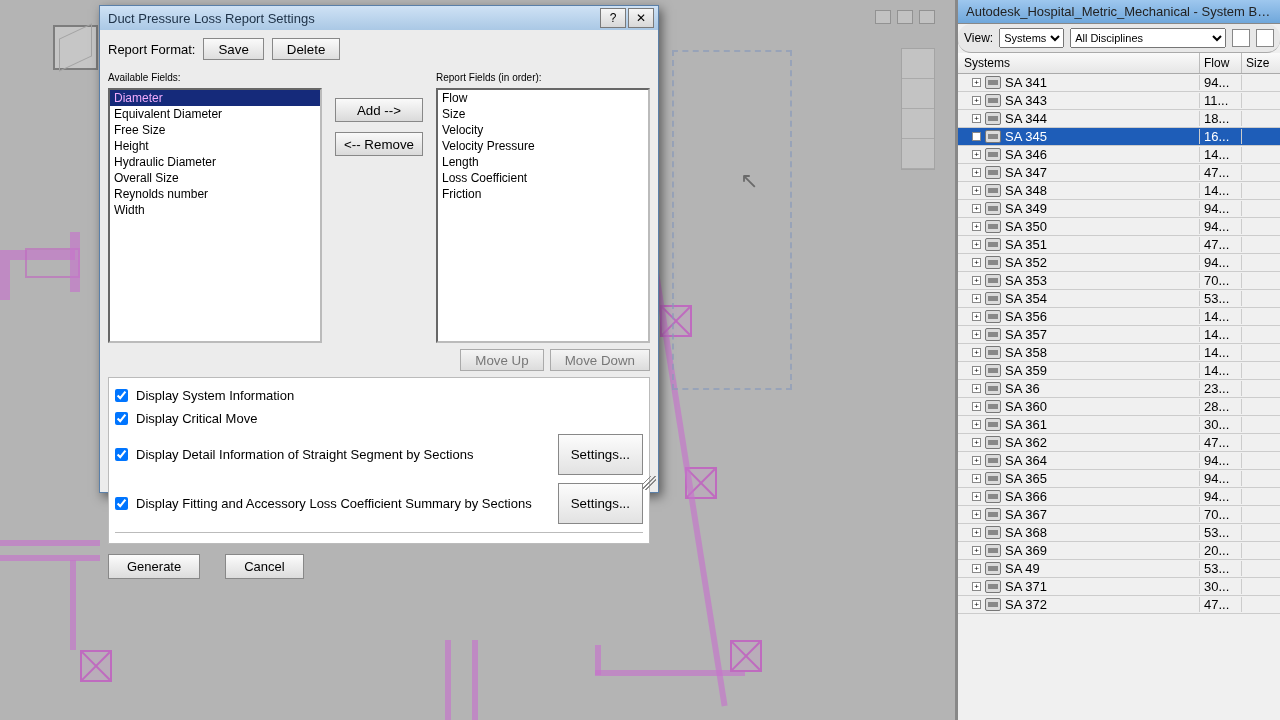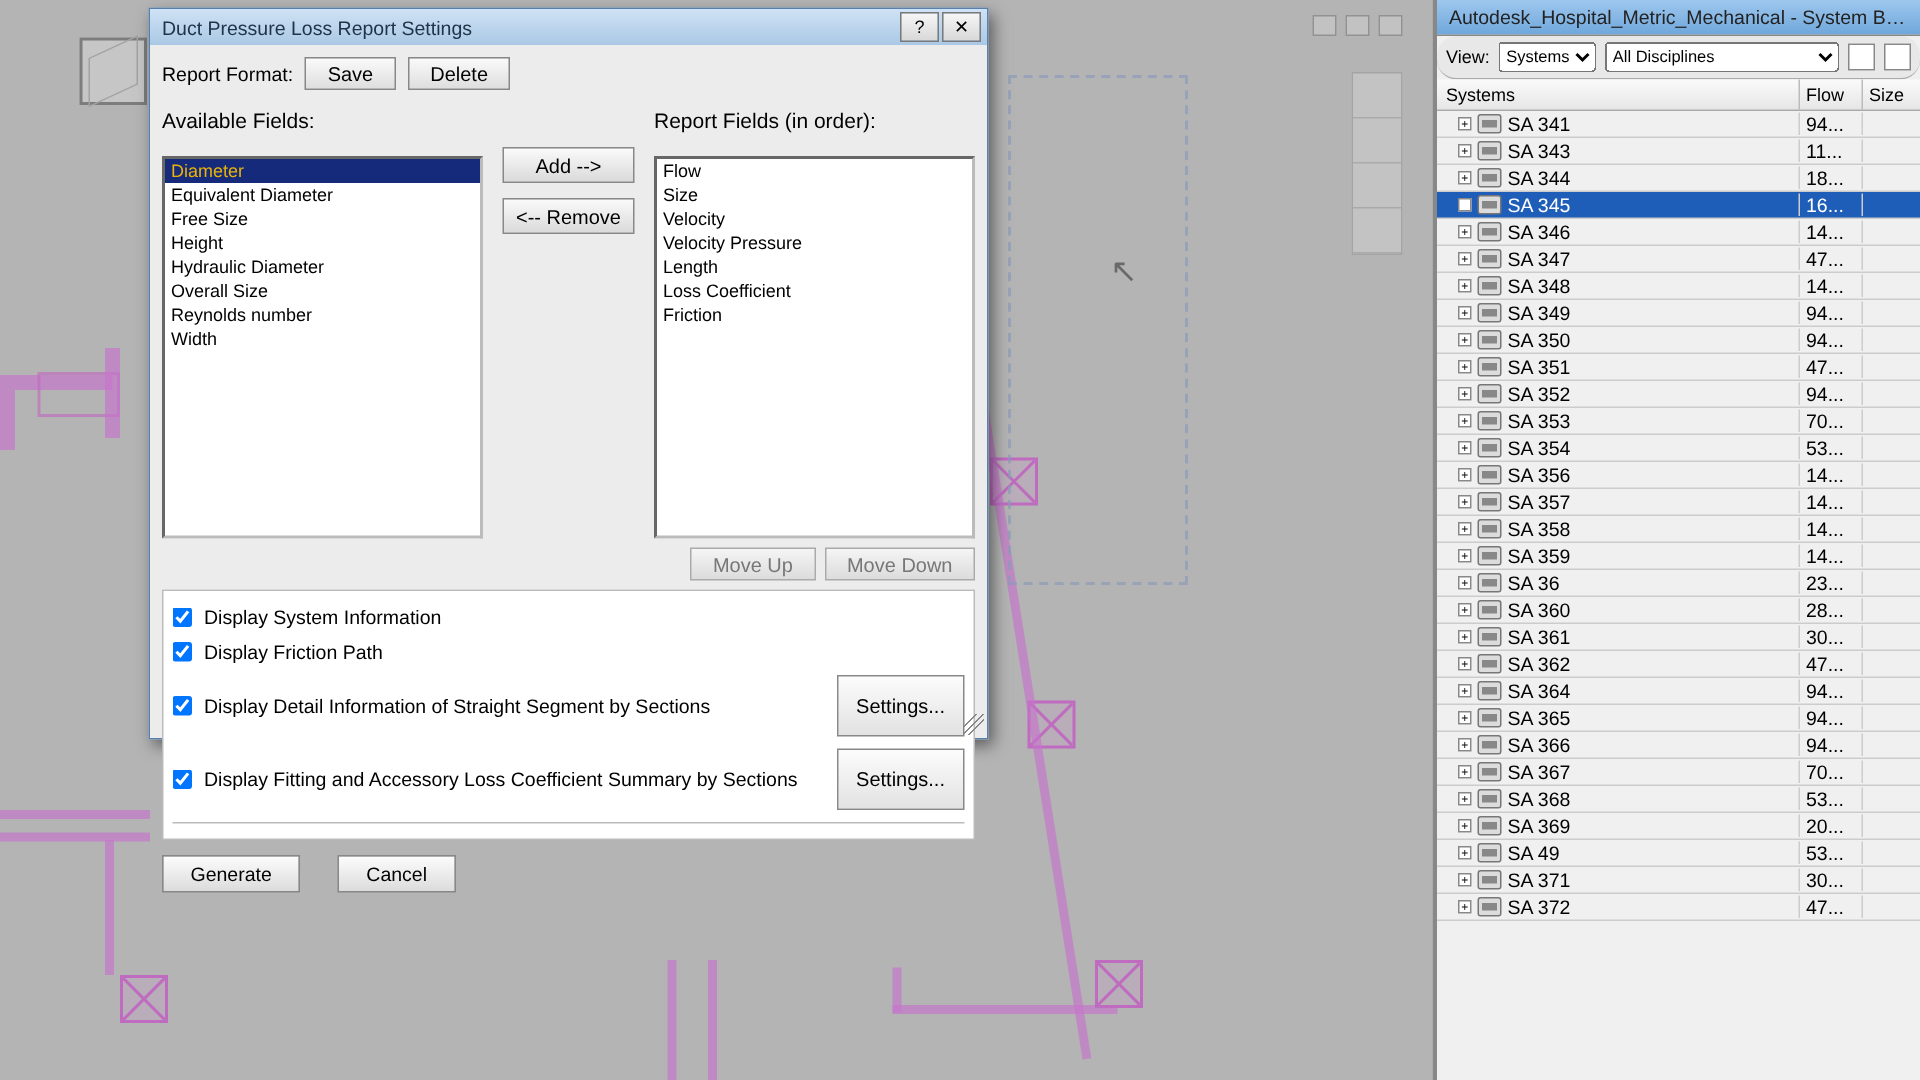--- a/index.html
+++ b/index.html
@@ -152,30 +152,30 @@
 .row-format .combo .dd { width: 16px; text-align: center; color: #555; }
 .row-format .btn {
   height: 22px; padding: 0 14px;
   background: linear-gradient(#fafafa,#dedede);
   border: 1px solid #888;
   cursor: pointer;
 }
 .row-cols { display: flex; gap: 12px; }
 .col-left, .col-right { flex: 1; display:flex; flex-direction:column; }
 .col-mid { width: 90px; display:flex; flex-direction:column; align-items:center; padding-top: 26px; gap: 10px;}
-.col-label { font-size: 14px; margin-bottom: 16px; }
+.col-label { font-size: 10px; margin-bottom: 5px; }
 .listbox {
   border: 2px inset #bbb;
   background: #fff;
   height: 255px;
   overflow: hidden;
   font-size: 12px;
 }
 .listbox .item { padding: 1px 4px; }
-.listbox .item.selected { background: #152a7a; color: #eab308; }
+.listbox .item.selected { background: #152a7a; color: #f0abfc; }
 .movebtn {
   width: 88px; height: 24px;
   background: linear-gradient(#fafafa,#dadada);
   border: 1px solid #888;
   cursor: pointer;
 }
 .row-move { display: flex; justify-content: flex-end; gap: 6px; margin-top: 6px; }
 .row-move button {
   height: 22px; padding: 0 14px;
   background: linear-gradient(#f5f5f5,#dcdcdc);
@@ -649,21 +649,21 @@
       <button>Move Down</button>
     </div>
 
     <div class="opts">
       <div class="opt-row">
         <input type="checkbox" checked="" style="">
         <span>Display System Information</span>
       </div>
       <div class="opt-row">
         <input type="checkbox" checked="" style="">
-        <span>Display Friction Path</span>
+        <span>Display Critical Move</span>
       </div>
       <div class="opt-row">
         <input type="checkbox" checked="" style="">
         <span>Display Detail Information of Straight Segment by Sections</span>
         <span class="spacer"></span>
         <button class="settingsBtn">Settings...</button>
       </div>
       <div class="opt-row">
         <input type="checkbox" checked="" style="">
         <span>Display Fitting and Accessory Loss Coefficient Summary by Sections</span>

